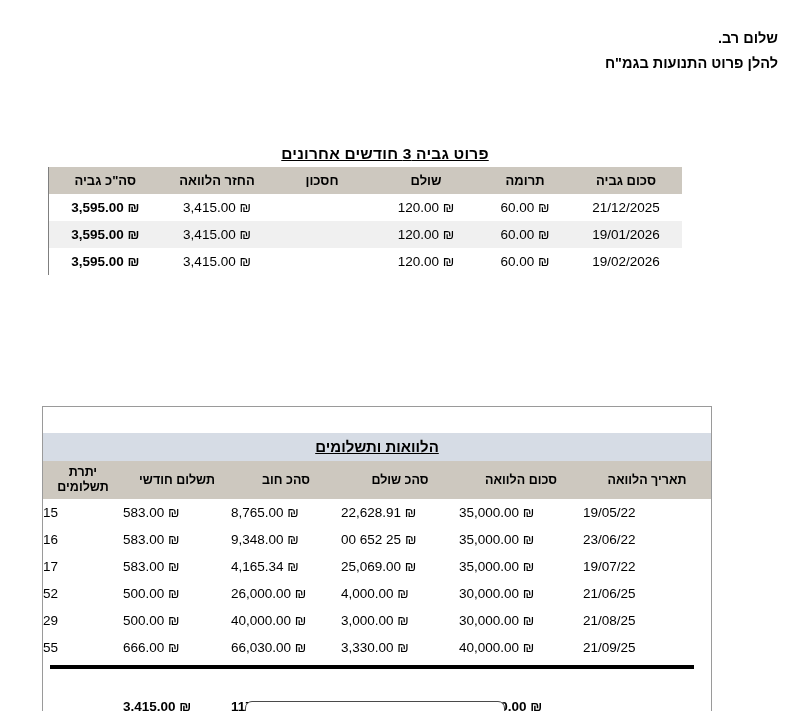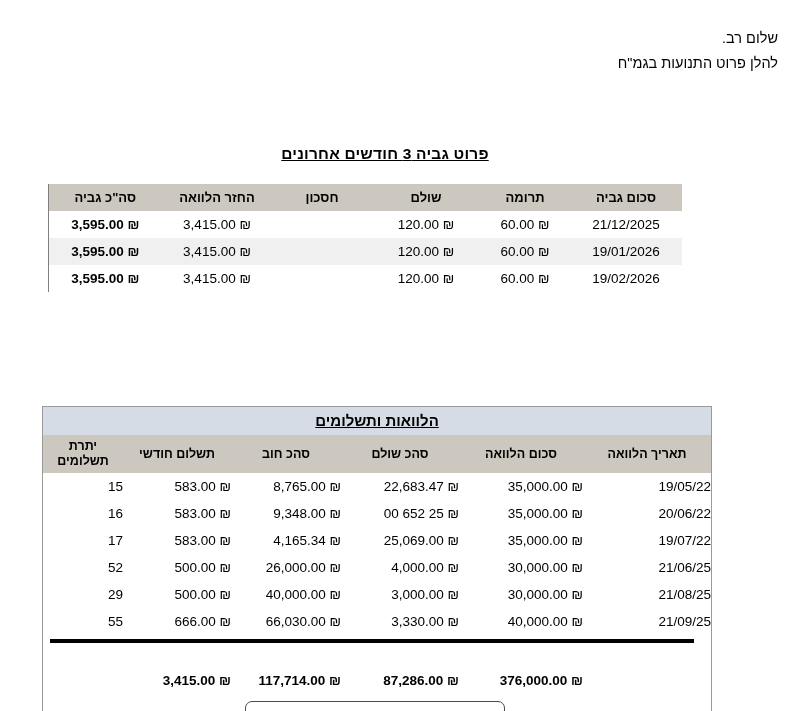--- a/index.html
+++ b/index.html
@@ -22,21 +22,21 @@
   .greeting {
     position: absolute;
     top: 26px;
     left: 0;
     right: 22px;
     text-align: left;
     direction: rtl;
   }
   .greeting .line {
     font-size: 14.5px;
-    font-weight: normal;
+    font-weight: bold;
     line-height: 25px;
     unicode-bidi: plaintext;
     text-align: right;
     display: block;
   }
 
   
   .tbl {
     border-collapse: collapse;
     direction: rtl;
@@ -53,21 +53,21 @@
     position: absolute;
     top: 145px;
     right: 118px;
     width: 594px;
   }
   .t1-title {
     text-align: center;
     font-size: 15.5px;
     font-weight: bold;
     text-decoration: underline;
-    padding-bottom: 21px;
+    padding-bottom: 4px;
     letter-spacing: .2px;
   }
   table.t1 {
     width: 594px;
     border-left: 1px solid #7f7f7f;
   }
   table.t1 th {
     background: #cdc8bf;
     font-size: 13px;
     font-weight: bold;
@@ -95,35 +95,36 @@
     box-sizing: border-box;
   }
   .t2-title {
     background: #d6dce5;
     text-align: center;
     font-size: 15px;
     font-weight: bold;
     text-decoration: underline;
     height: 28px;
     line-height: 28px;
+    margin-top: 26px;
   }
   table.t2 { width: 100%; }
   table.t2 th {
     background: #cdc8bf;
     font-size: 12.5px;
     font-weight: bold;
     height: 38px;
     text-align: center;
     line-height: 15px;
     padding: 0 2px;
   }
   table.t2 td {
     font-size: 13.5px;
     height: 27px;
-    text-align: right;
+    text-align: left;
     white-space: nowrap;
   }
   table.t2 tr.sum td {
     font-weight: bold;
     font-size: 13.5px;
     height: 30px;
     padding-top: 3px;
   }
   .rulebox {
     height: 14px;
@@ -231,27 +232,27 @@
         <th>
           <span>יתרת</span><br>
           <span>תשלומים</span>
         </th>
       </tr>
     </thead>
     <tbody>
       <tr>
         <td>19/05/22</td>
         <td>₪ 35,000.00</td>
-        <td>₪ 22,683.47</td>
+        <td>₪ 22,628.91</td>
         <td>₪ 8,765.00</td>
         <td>₪ 583.00</td>
         <td>15</td>
       </tr>
       <tr>
-        <td>20/06/22</td>
+        <td>23/06/22</td>
         <td>₪ 35,000.00</td>
         <td>₪ 25 652 00</td>
         <td>₪ 9,348.00</td>
         <td>₪ 583.00</td>
         <td>16</td>
       </tr>
       <tr>
         <td>19/07/22</td>
         <td>₪ 35,000.00</td>
         <td>₪ 25,069.00</td>

